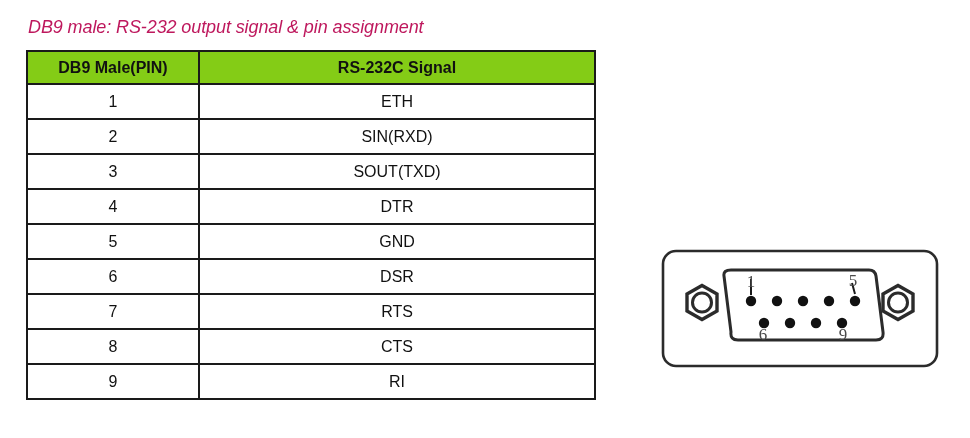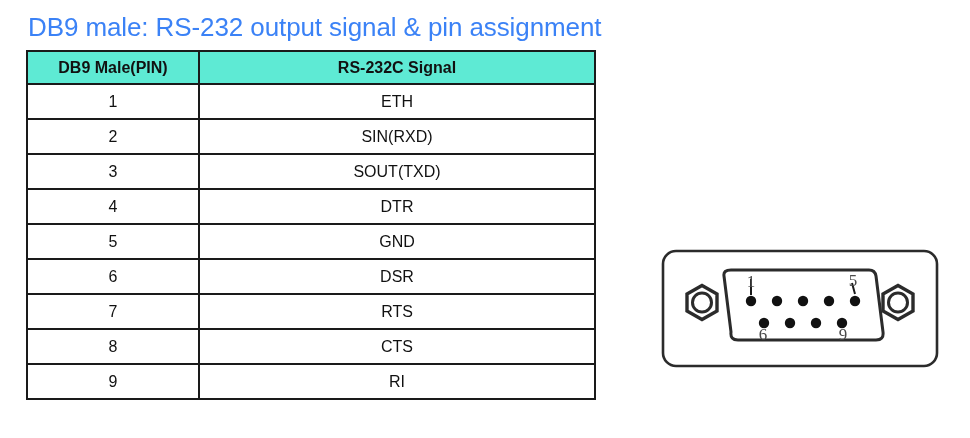--- a/index.html
+++ b/index.html
@@ -15,26 +15,27 @@
     overflow: hidden;
     font-family: "Liberation Sans", sans-serif;
     -webkit-font-smoothing: antialiased;
   }
 
   
   #page-title {
     position: absolute;
     left: 28px;
     top: 13px;
-    font-size: 26px;
+    font-size: 18px;
     line-height: 28px;
     font-weight: 400;
-    color: #3b82f6;
+    color: #be185d;
     letter-spacing: -0.1px;
     white-space: nowrap;
+    font-style: italic;
   }
 
   
   #pin-table {
     position: absolute;
     left: 26px;
     top: 50px;
     width: 568px;
     border-collapse: collapse;
     table-layout: fixed;
@@ -44,21 +45,21 @@
     text-align: center;
     vertical-align: middle;
     font-size: 16px;
     color: #111111;
     font-weight: 400;
     padding: 0;
     height: 35px;
     box-sizing: border-box;
   }
   #pin-table thead th {
-    background: #5eead4;
+    background: #84cc16;
     font-weight: 700;
     font-size: 16px;
     height: 33px;
   }
   #pin-table col.col-pin { width: 172px; }
   #pin-table col.col-signal { width: 396px; }
 
   
   #db9-connector {
     position: absolute;

